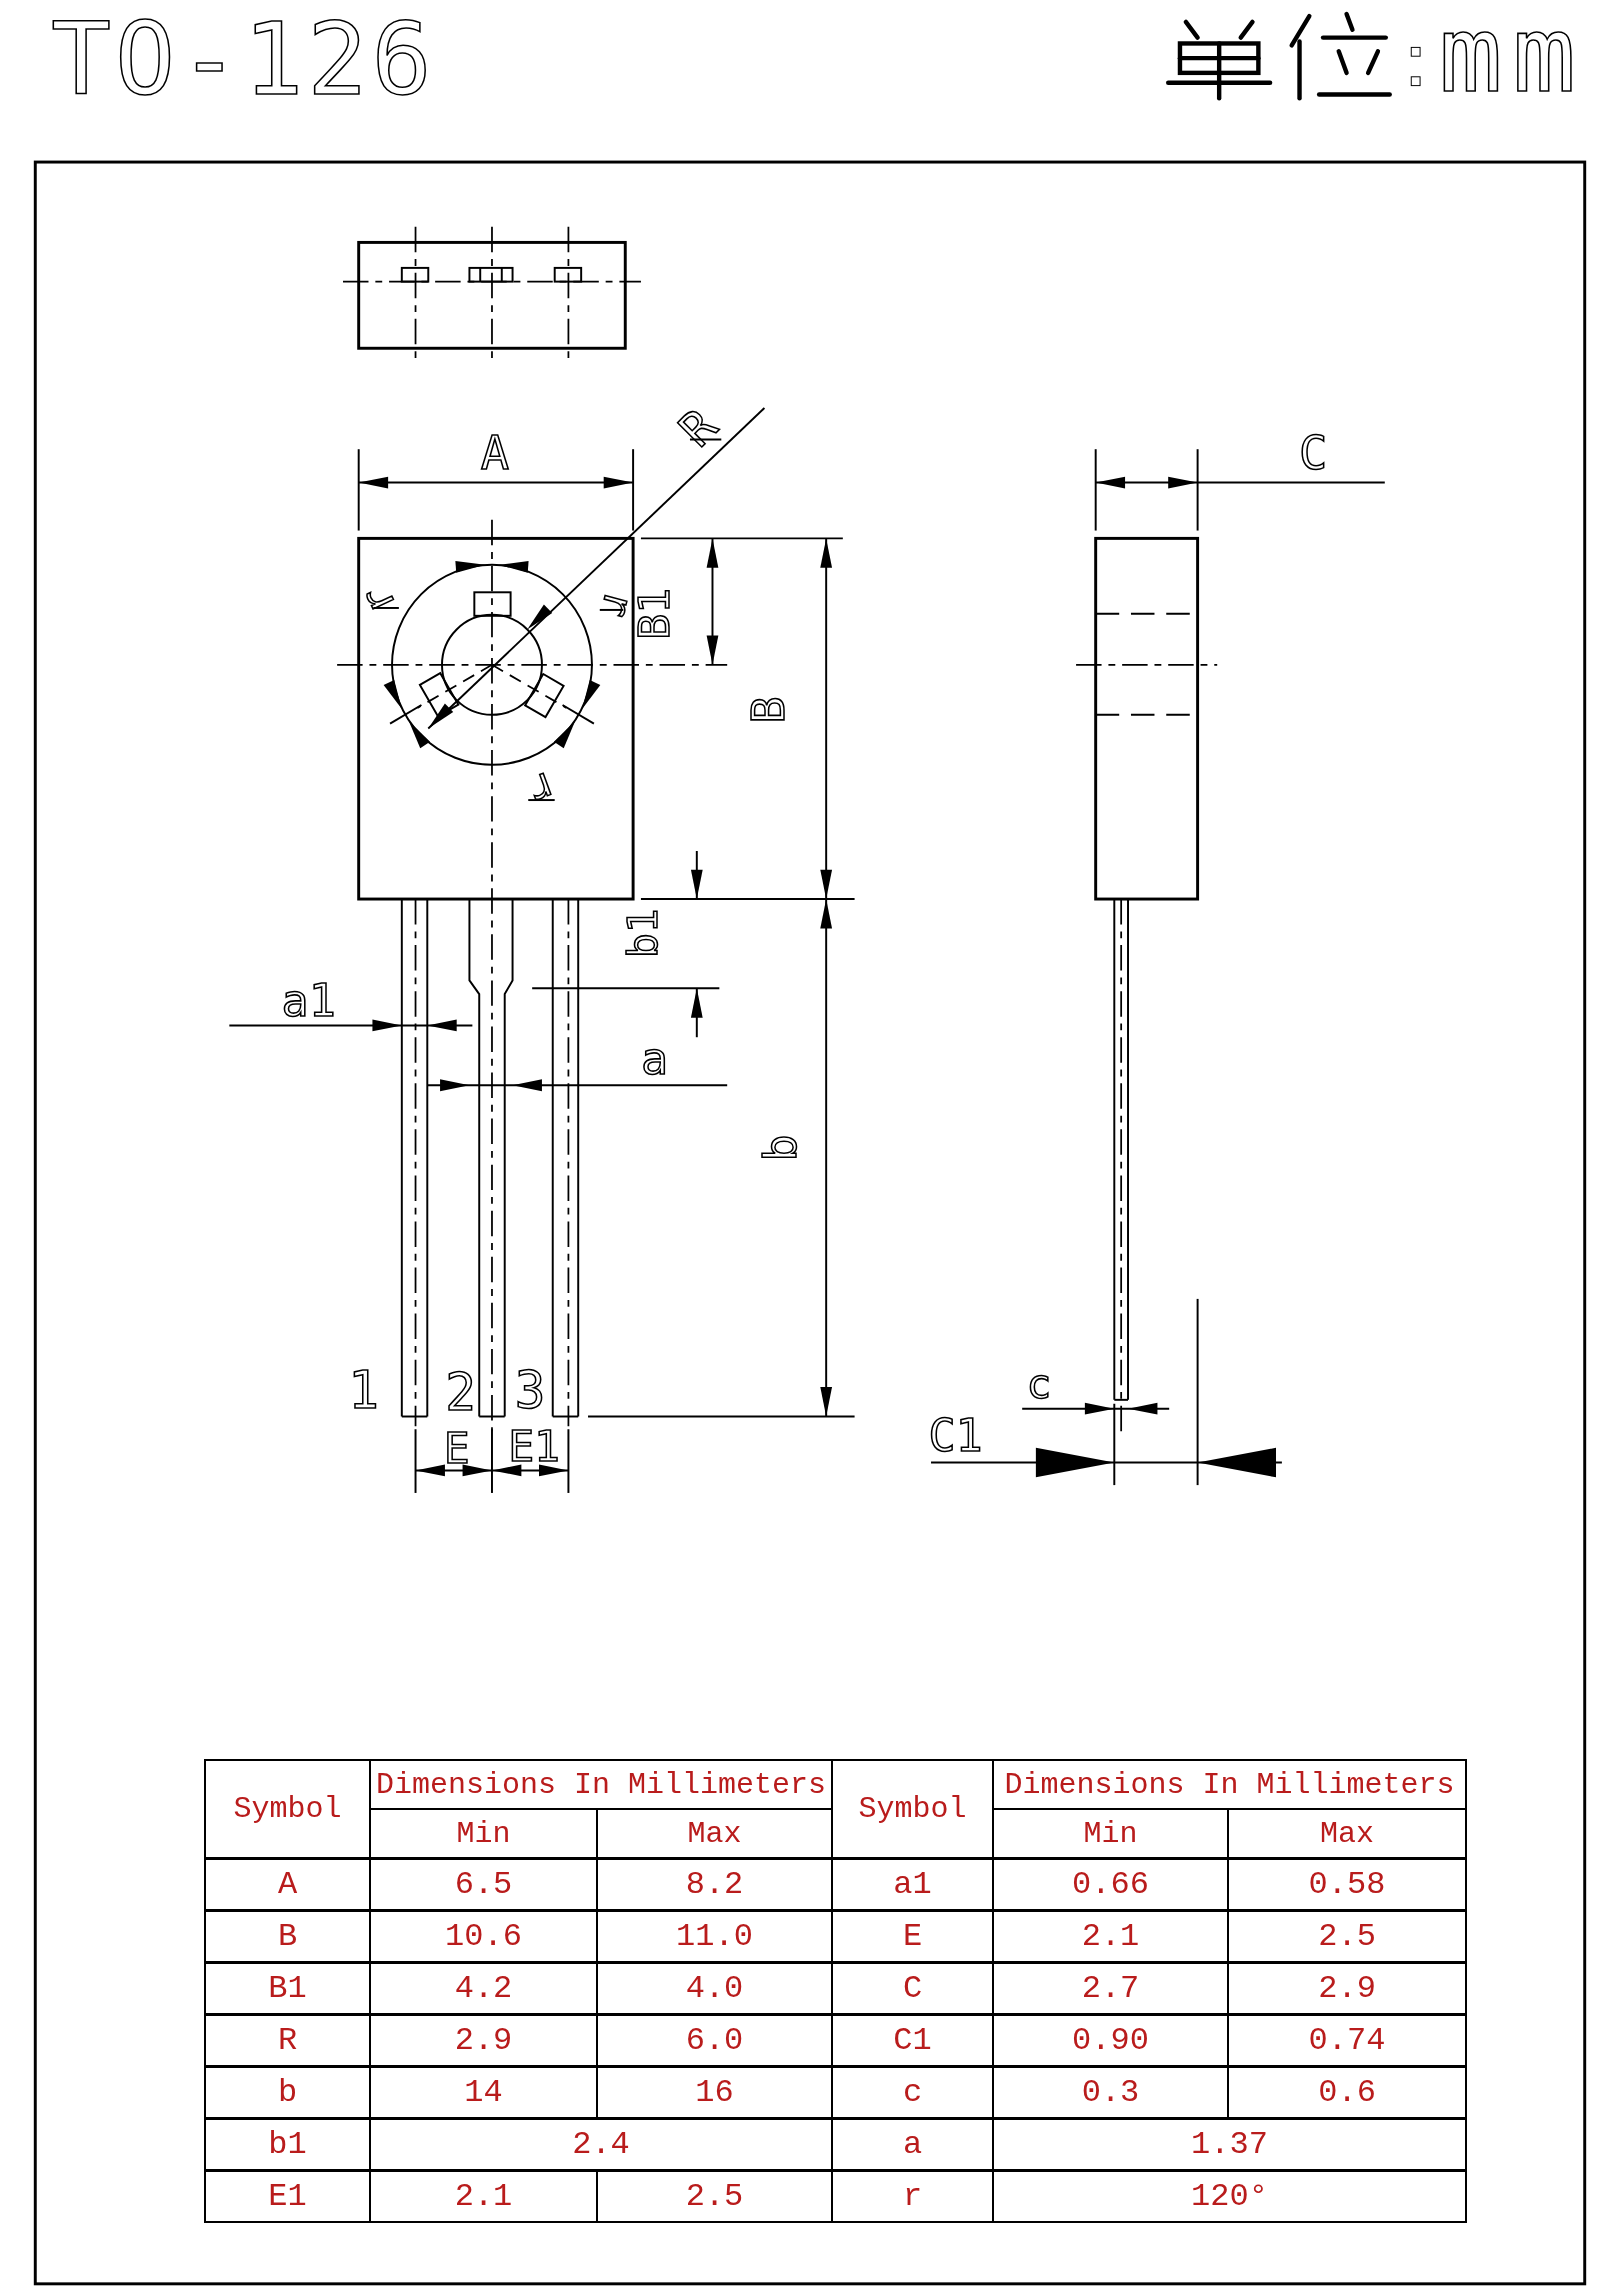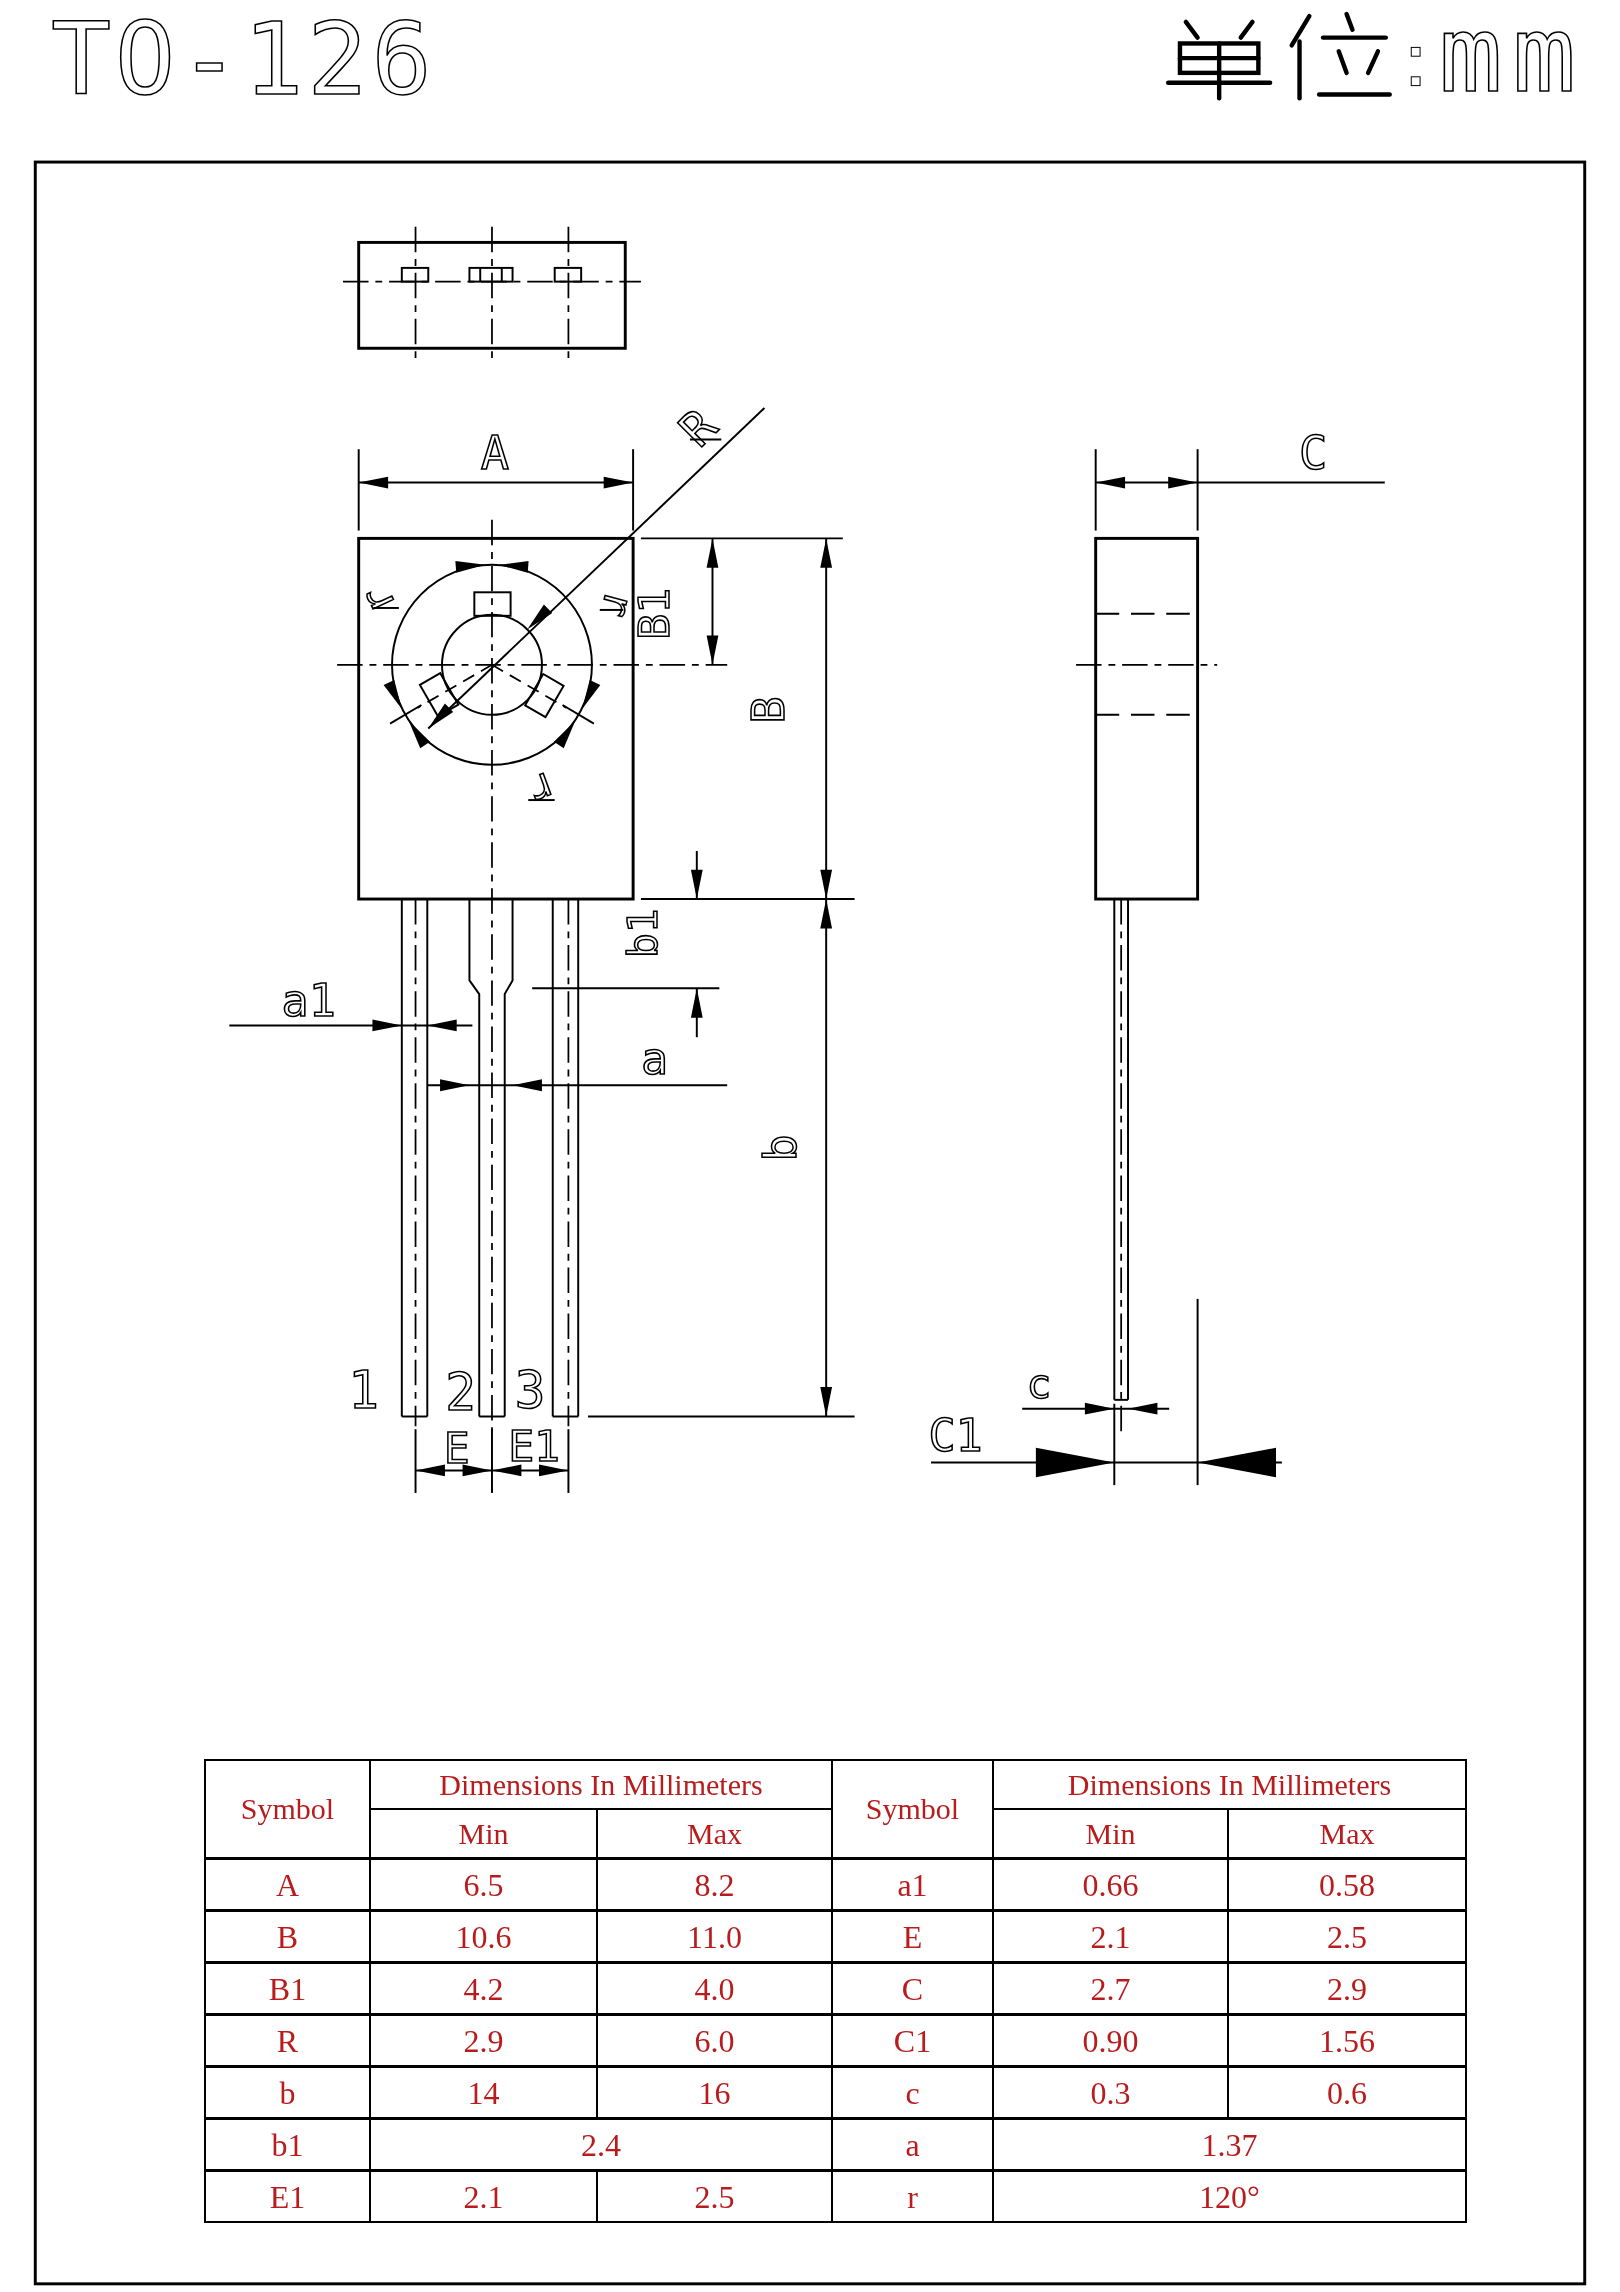--- a/index.html
+++ b/index.html
@@ -10,21 +10,21 @@
   .lw2{stroke-width:2px;} .lw3{stroke-width:3px;}
   .dashdot{stroke-dasharray:26 7 7 7;stroke-width:1.8px;}
   .dash{stroke-dasharray:24 12;stroke-width:2px;}
   .dashsm{stroke-dasharray:13 8;stroke-width:1.8px;}
   .arr{fill:#000;stroke:none;}
   .cadtext{font-family:"DejaVu Sans Mono", monospace;fill:none;stroke:#000;stroke-width:1.6px;}
   .cjk{stroke:#000;stroke-width:4.5px;fill:none;stroke-linecap:round;}
 
   .dimtable{position:absolute;left:204px;top:1759px;width:1261px;height:437px;
             border-collapse:collapse;table-layout:fixed;
-            font-family:Liberation Serif, serif;}
+            font-family:Liberation Mono, monospace;}
   .dimtable{border:2.9px solid #000;}
   .dimtable th,.dimtable td{border-left:2px solid #000;border-right:2px solid #000;
             text-align:center;vertical-align:middle;padding:0;
             font-weight:normal;font-size:30px;line-height:1;}
   .dimtable thead th{height:47px;}
   .dimtable thead tr.h2 th{border-top:2.9px solid #000;}
   .dimtable tbody td{height:49px;border-top:3.9px solid #000;font-size:32px;}
 </style>
 </head>
 <body>
@@ -285,21 +285,21 @@
         <td>C</td>
         <td>2.7</td>
         <td>2.9</td>
       </tr>
       <tr>
         <td>R</td>
         <td>2.9</td>
         <td>6.0</td>
         <td>C1</td>
         <td>0.90</td>
-        <td>1.56</td>
+        <td>0.74</td>
       </tr>
       <tr>
         <td>b</td>
         <td>14</td>
         <td>16</td>
         <td>c</td>
         <td>0.3</td>
         <td>0.6</td>
       </tr>
       <tr>

